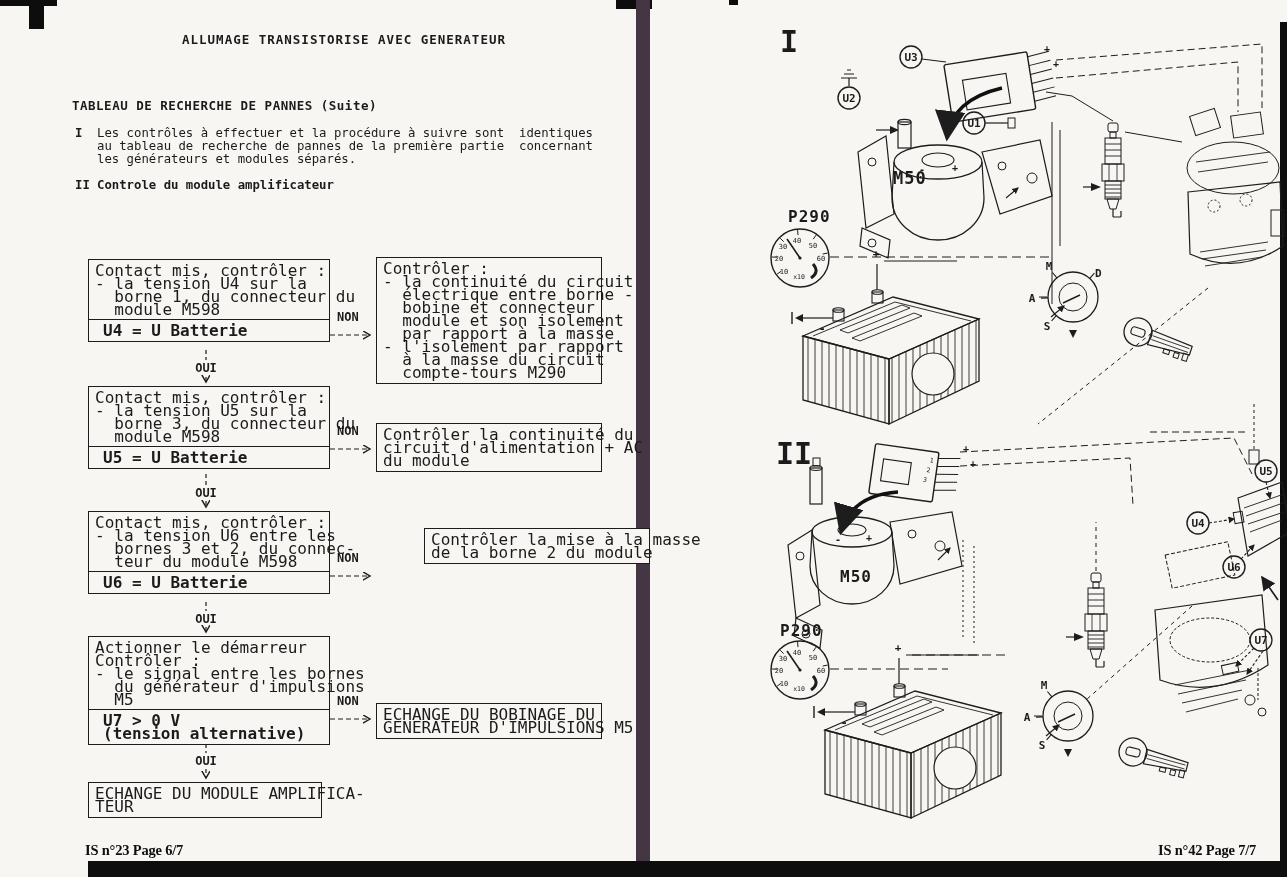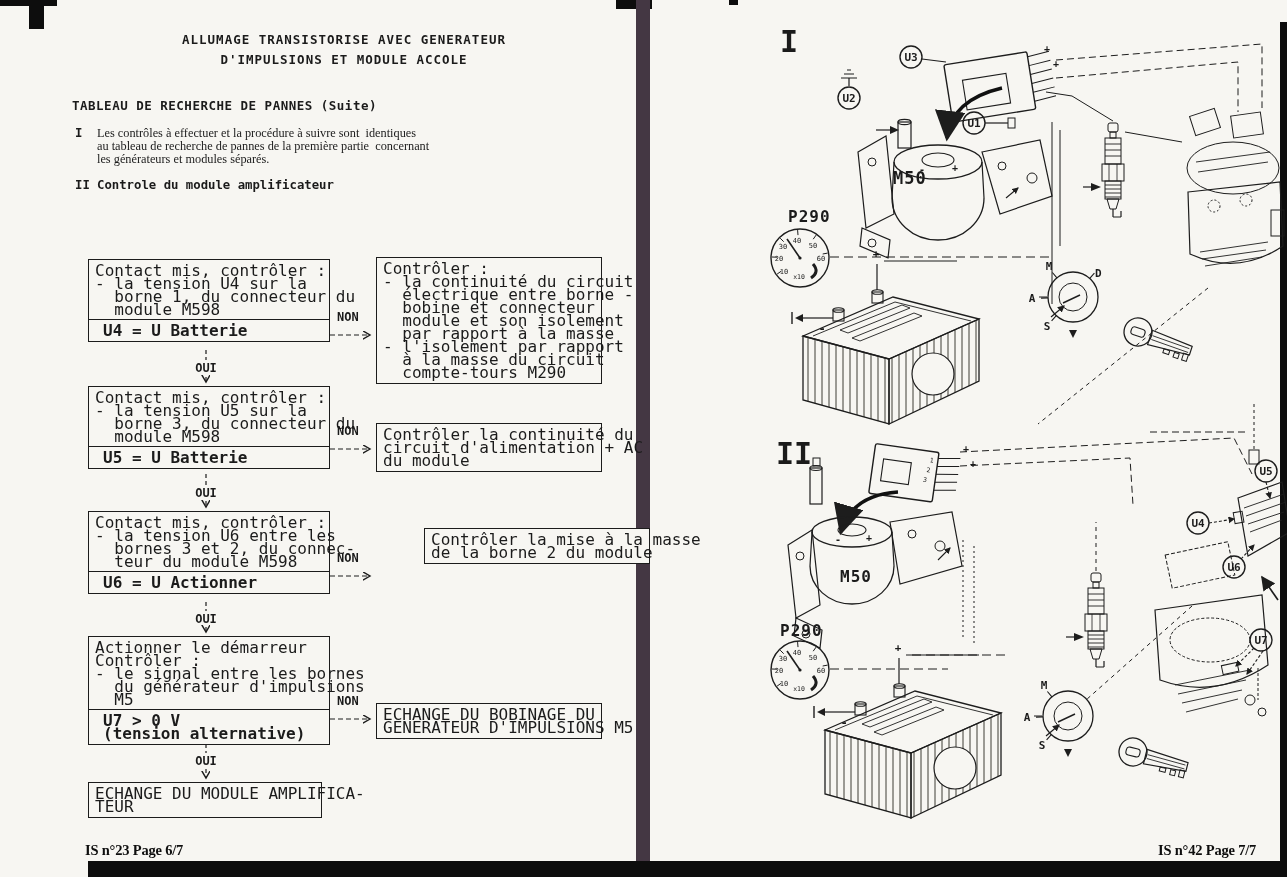--- a/index.html
+++ b/index.html
@@ -1,19 +1,19 @@
 <!DOCTYPE html>
 <html><head>
 <meta charset="utf-8">
 <style>
   html,body{margin:0;padding:0;background:#e9e9e6;}
   .canvas{position:relative;width:1287px;height:877px;background:#f7f6f2;overflow:hidden;
           font-family:"DejaVu Sans Mono","Liberation Mono",monospace;color:#1b1b1b;padding-left:10px;}
   .abs{position:absolute;}
-  .pre{white-space:pre;font-family:Liberation Serif, serif;}
+  .pre{white-space:pre;}
   .b{font-weight:bold;}
   
   .bar{position:absolute;background:#0d0d0d;}
   .spine{position:absolute;left:636px;top:0;width:14px;height:877px;background:#443743;}
   
   .title{width:512px;left:88px;text-align:center;font-weight:bold;font-size:12.5px;letter-spacing:1px;}
   .heading{left:72px;font-weight:bold;font-size:12.5px;letter-spacing:.5px;}
   .ptxt{font-size:12.3px;line-height:13px;}
   
   .fbox{position:absolute;border:1.2px solid #1c1c1c;font-size:16px;line-height:13px;background:#f7f6f2;}
@@ -31,21 +31,20 @@
 
   <div class="bar" style="left:0;top:0;width:57px;height:6px;"></div>
   <div class="bar" style="left:29px;top:0;width:15px;height:29px;"></div>
   <div class="bar" style="left:616px;top:0;width:36px;height:9px;"></div>
   <div class="bar" style="left:729px;top:0;width:9px;height:5px;"></div>
   <div class="spine"></div>
   <div class="bar" style="left:1280px;top:22px;width:7px;height:855px;"></div>
   <div class="bar" style="left:88px;top:861px;width:1199px;height:16px;"></div>
 
   <div class="abs title" style="top:32px;">ALLUMAGE TRANSISTORISE AVEC GENERATEUR</div>
-  <div class="abs title" style="top:52px;">D'IMPULSIONS ET MODULE ACCOLE</div>
   <div class="abs heading" style="top:98px;">TABLEAU DE RECHERCHE DE PANNES (Suite)</div>
 
   <div class="abs ptxt b" style="left:75px;top:127px;">I</div>
   <div class="abs ptxt pre" style="left:97px;top:127px;">Les contrôles à effectuer et la procédure à suivre sont  identiques
 au tableau de recherche de pannes de la première partie  concernant
 les générateurs et modules séparés.</div>
 
   <div class="abs ptxt b" style="left:75px;top:179px;">II</div>
   <div class="abs ptxt b" style="left:97px;top:179px;">Controle du module amplificateur</div>
 
@@ -79,21 +78,21 @@
     <div class="act">Contrôler la continuité du
 circuit d'alimentation + AC
 du module</div>
   </div>
 
   <div class="fbox" style="left:88px;top:511px;width:240px;">
     <div class="cond">Contact mis, contrôler :
 - la tension U6 entre les
   bornes 3 et 2, du connec-
   teur du module M598</div>
-    <div class="test">U6 = U Actionner</div>
+    <div class="test">U6 = U Batterie</div>
   </div>
   <div class="fbox" style="left:376px;top:528px;width:224px;margin-left:48px;">
     <div class="act">Contrôler la mise à la masse
 de la borne 2 du module</div>
   </div>
 
   <div class="fbox" style="left:88px;top:636px;width:240px;">
     <div class="cond">Actionner le démarreur
 Contrôler :
 - le signal entre les bornes

